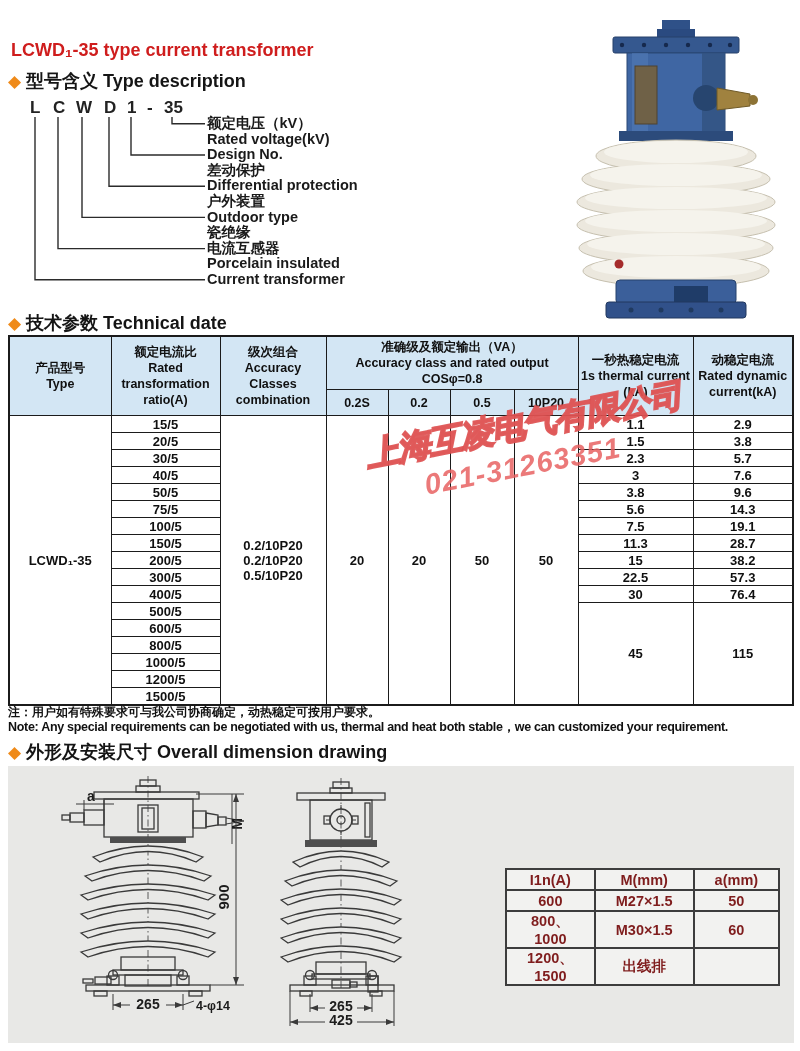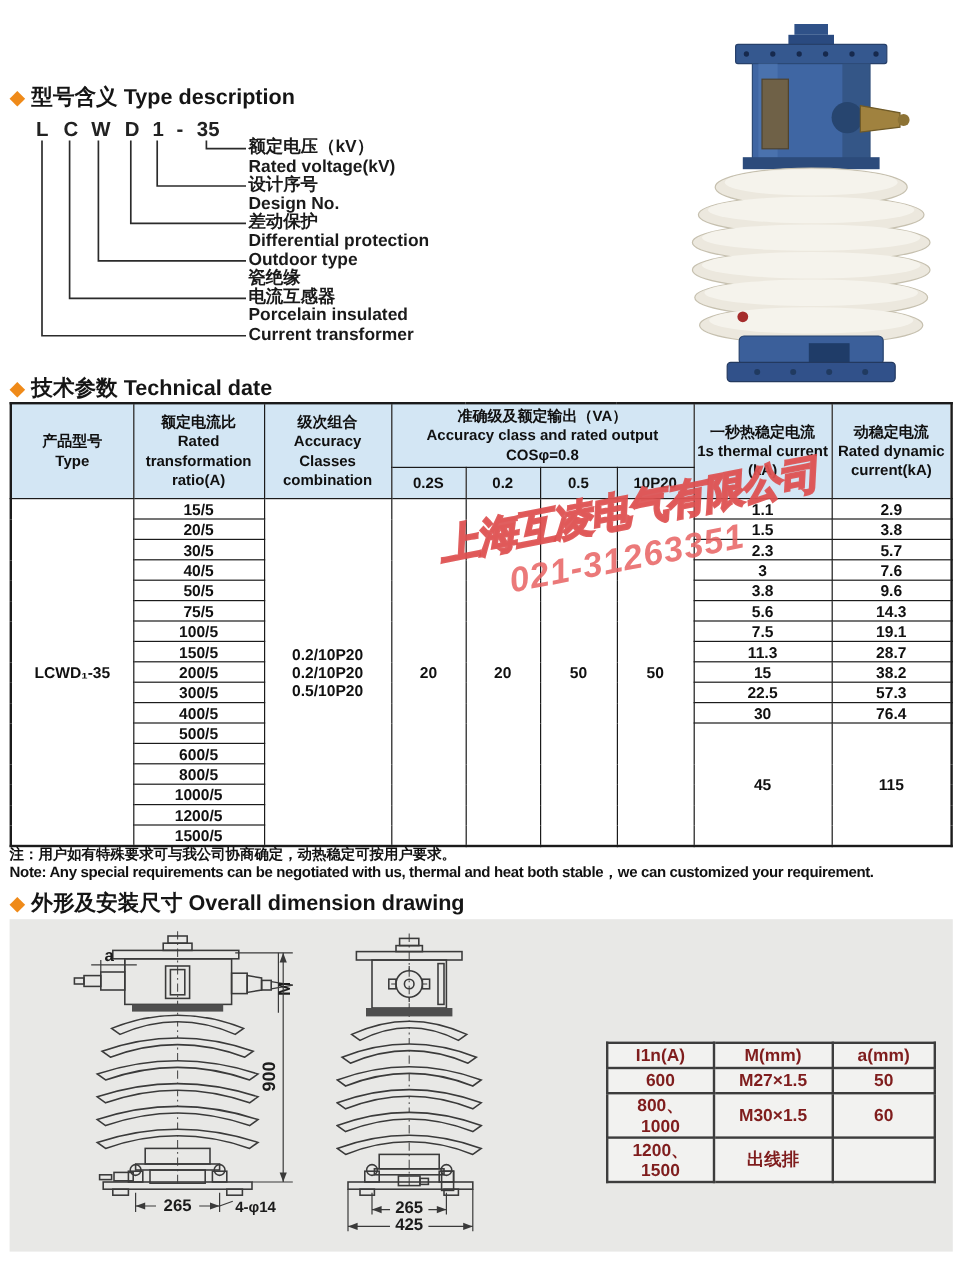--- a/index.html
+++ b/index.html
@@ -56,20 +56,21 @@
   
   table.dimtable{position:absolute;left:497px;top:102px;border-collapse:collapse;background:#f2f2f0;}
   table.dimtable th,table.dimtable td{border:2px solid #3d3d3d;font-weight:bold;font-size:14.5px;text-align:center;
         height:19px;padding:0 20px;color:#7f1d1d;}
 </style>
 </head>
 <body>
 
 <div class="canvas">
 
+  <div class="title-en">LCWD₁-35 type current transformer</div>
 
   <div class="sec" id="sec1">
     <span class="dia">◆</span>
     <span>型号含义 Type description</span>
   </div>
 
   <div class="typecode">
     <svg width="545" height="212">
       <polyline points="152,19 152,25.8 185,25.8" fill="none" stroke="#2b2b2b" stroke-width="1.4"></polyline>
       <polyline points="111,19 111,57 185,57" fill="none" stroke="#2b2b2b" stroke-width="1.4"></polyline>
@@ -81,24 +82,24 @@
     <span class="tc-letter" style="left:10px">L</span>
     <span class="tc-letter" style="left:33px">C</span>
     <span class="tc-letter" style="left:56px">W</span>
     <span class="tc-letter" style="left:84px">D</span>
     <span class="tc-letter" style="left:107px">1</span>
     <span class="tc-letter" style="left:127px">-</span>
     <span class="tc-letter" style="left:144px">35</span>
     <div class="tc-labels">
       <div class="tc-row">额定电压（kV）</div>
       <div class="tc-row">Rated voltage(kV)</div>
-      <div class="tc-row">设计序号</div>
       <div class="tc-row">Design No.</div>
       <div class="tc-row">差动保护</div>
       <div class="tc-row">Differential protection</div>
+      <div class="tc-row">户外装置</div>
       <div class="tc-row">Outdoor type</div>
       <div class="tc-row">瓷绝缘</div>
       <div class="tc-row">电流互感器</div>
       <div class="tc-row">Porcelain insulated</div>
       <div class="tc-row">Current transformer</div>
     </div>
   </div>
 
   <div class="photo">
     <svg width="240" height="312" viewBox="0 0 240 312">

